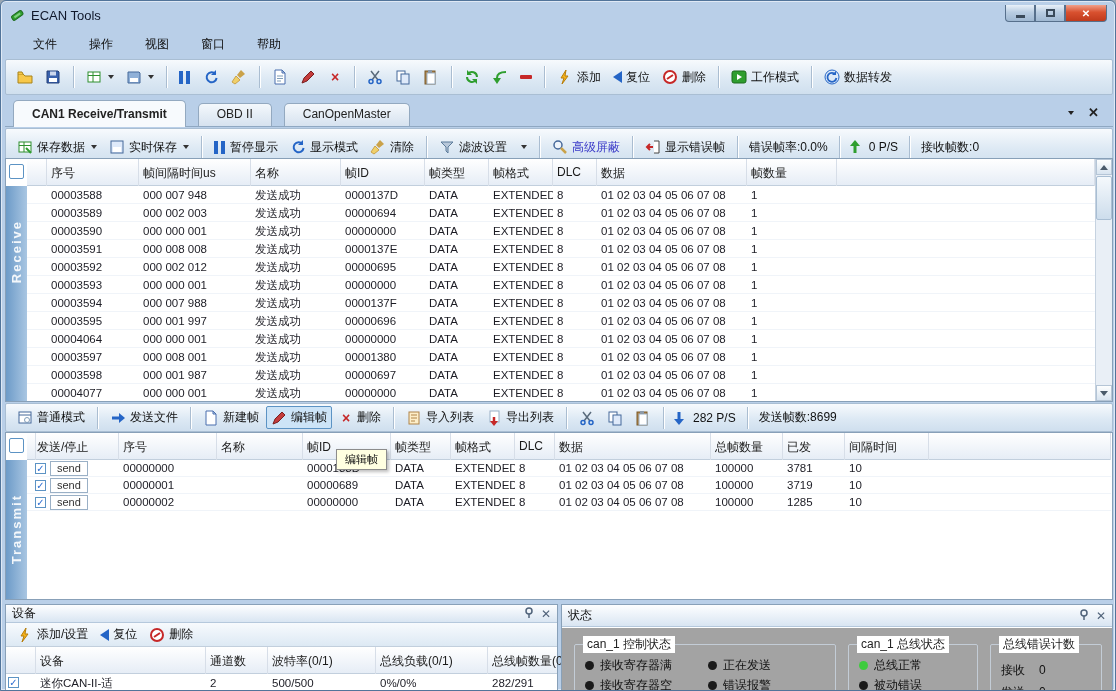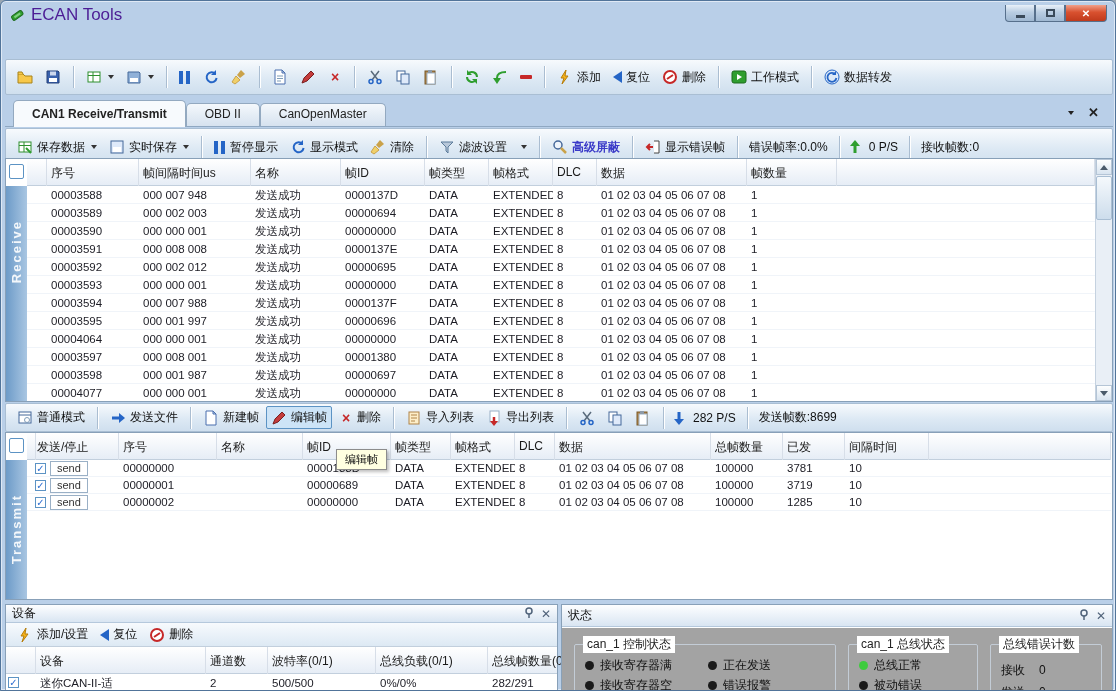--- a/index.html
+++ b/index.html
@@ -1,41 +1,41 @@
 <!DOCTYPE html>
 <html><head>
 <meta charset="utf-8">
 <style>
 *{margin:0;padding:0;box-sizing:border-box}
 html,body{background:#9aa7b4}
 body{font-family:"Liberation Sans",sans-serif;font-size:12px;color:#111}
 #app{position:relative;width:1116px;height:691px;overflow:hidden;background:#b9cfe8;border:1px solid #51749a;border-radius:6px 6px 0 0;box-shadow:inset 0 0 0 1px rgba(255,255,255,.55)}
 
 .titlebar{position:absolute;left:0;top:0;width:100%;height:28px;display:flex;align-items:center;padding:0 8px;gap:6px}
-.titlebar .title{font-size:17px;color:#4c1d95}
+.titlebar .title{font-size:13px;color:#0f172a}
 .winbtns{position:absolute;right:8px;top:4px;display:flex}
 .wbtn{width:30px;height:17px;border:1px solid #57708c;border-top:none;background:linear-gradient(#e8f0f8,#b9cde2 45%,#9fb8d2);display:flex;align-items:center;justify-content:center;color:#3a4a5a;font-size:10px}
 .wbtn:first-child{border-radius:0 0 0 4px}
 .wbtn.close{width:42px;background:linear-gradient(#f0a08a,#d9512f 45%,#c03a1c);color:#fff;border-radius:0 0 4px 0;font-weight:bold}
 .glyph-min{width:9px;height:3px;background:#3a4a5a;margin-top:6px}
 .glyph-max{width:9px;height:8px;border:2px solid #3a4a5a}
 
 .menubar{position:absolute;left:4px;top:30px;width:1108px;height:26px;display:flex;align-items:center;padding-left:14px;gap:4px}
 .menu-item{padding:3px 14px;cursor:default}
 
 .toolbar{display:flex;align-items:center;background:linear-gradient(#f7fafd,#dde9f4 55%,#cfdfee);border:1px solid #a9bed3;border-radius:2px}
 .main-toolbar{position:absolute;left:4px;top:58px;width:1108px;height:36px;padding:0 6px;gap:2px}
 .tbtn{display:flex;align-items:center;gap:4px;padding:3px 5px;border-radius:2px;white-space:nowrap}
 .tbtn.active{background:#cde4f7;border:1px solid #5c93c4;padding:2px 4px}
 .sep{width:1px;height:22px;background:#aabdd1;box-shadow:1px 0 0 #fff;margin:0 5px;flex:0 0 1px}
 .drop{width:0;height:0;border-left:3px solid transparent;border-right:3px solid transparent;border-top:4px solid #333;margin-left:2px}
-.lbl-blue{color:#3a3ac8;font-weight:bold}
+.lbl-blue{color:#3a3ac8;font-weight:normal}
 
 .tabstrip{position:absolute;left:4px;top:96px;width:1108px;height:30px;border-bottom:1px solid #8fa8c2;display:flex;align-items:flex-end;padding-left:8px}
-.tab{height:23px;line-height:21px;padding:0 18px;margin-right:0;background:linear-gradient(#f4f8fc,#d6e2ef);border:1px solid #93a9c0;border-bottom:none;border-radius:5px 5px 0 0;font-size:12px;color:#222}
+.tab{height:23px;line-height:21px;padding:0 18px;margin-right:12px;background:linear-gradient(#f4f8fc,#d6e2ef);border:1px solid #93a9c0;border-bottom:none;border-radius:5px 5px 0 0;font-size:12px;color:#222}
 .tab.active{height:27px;line-height:26px;background:#f7fafd;font-weight:bold;position:relative;z-index:2;margin-bottom:-1px}
 .tabstrip-icons{position:absolute;right:14px;bottom:6px;display:flex;gap:14px;align-items:center}
 
 .rx-toolbar{position:absolute;left:4px;top:127px;width:1108px;height:38px;padding:0 6px;gap:2px}
 .stat{white-space:nowrap;padding:0 4px}
 
 .gridpanel{position:absolute;background:#fff;border:1px solid #88a0b8;overflow:hidden}
 .rx-panel{left:4px;top:157px;width:1108px;height:244px}
 .tx-panel{left:4px;top:431px;width:1108px;height:168px}
 .vstrip{position:absolute;left:0;top:27px;bottom:0;width:21px;background:linear-gradient(to right,#6d9bc8,#a9c6e2);display:flex;align-items:flex-start;justify-content:center}
@@ -107,20 +107,27 @@
         </div>
       <div class="wbtn">
           <span class="glyph-max"></span>
         </div>
       <div class="wbtn close">
           <span>✕</span>
         </div>
     </div>
   </div>
 
+  <div class="menubar" id="menu-items">
+      <div class="menu-item">文件</div>
+      <div class="menu-item">操作</div>
+      <div class="menu-item">视图</div>
+      <div class="menu-item">窗口</div>
+      <div class="menu-item">帮助</div>
+    </div>
 
   <div class="toolbar main-toolbar">
     <div class="tbtn">
         <span class="icn">
           <svg width="16" height="16">
             <path d="M1 5h5l2 2h7v7H1z" fill="#f7c84a" stroke="#a8831a"></path>
             <path d="M1 5V3h4l1 2" fill="#f7c84a" stroke="#a8831a"></path>
           </svg>
         </span>
       </div>

